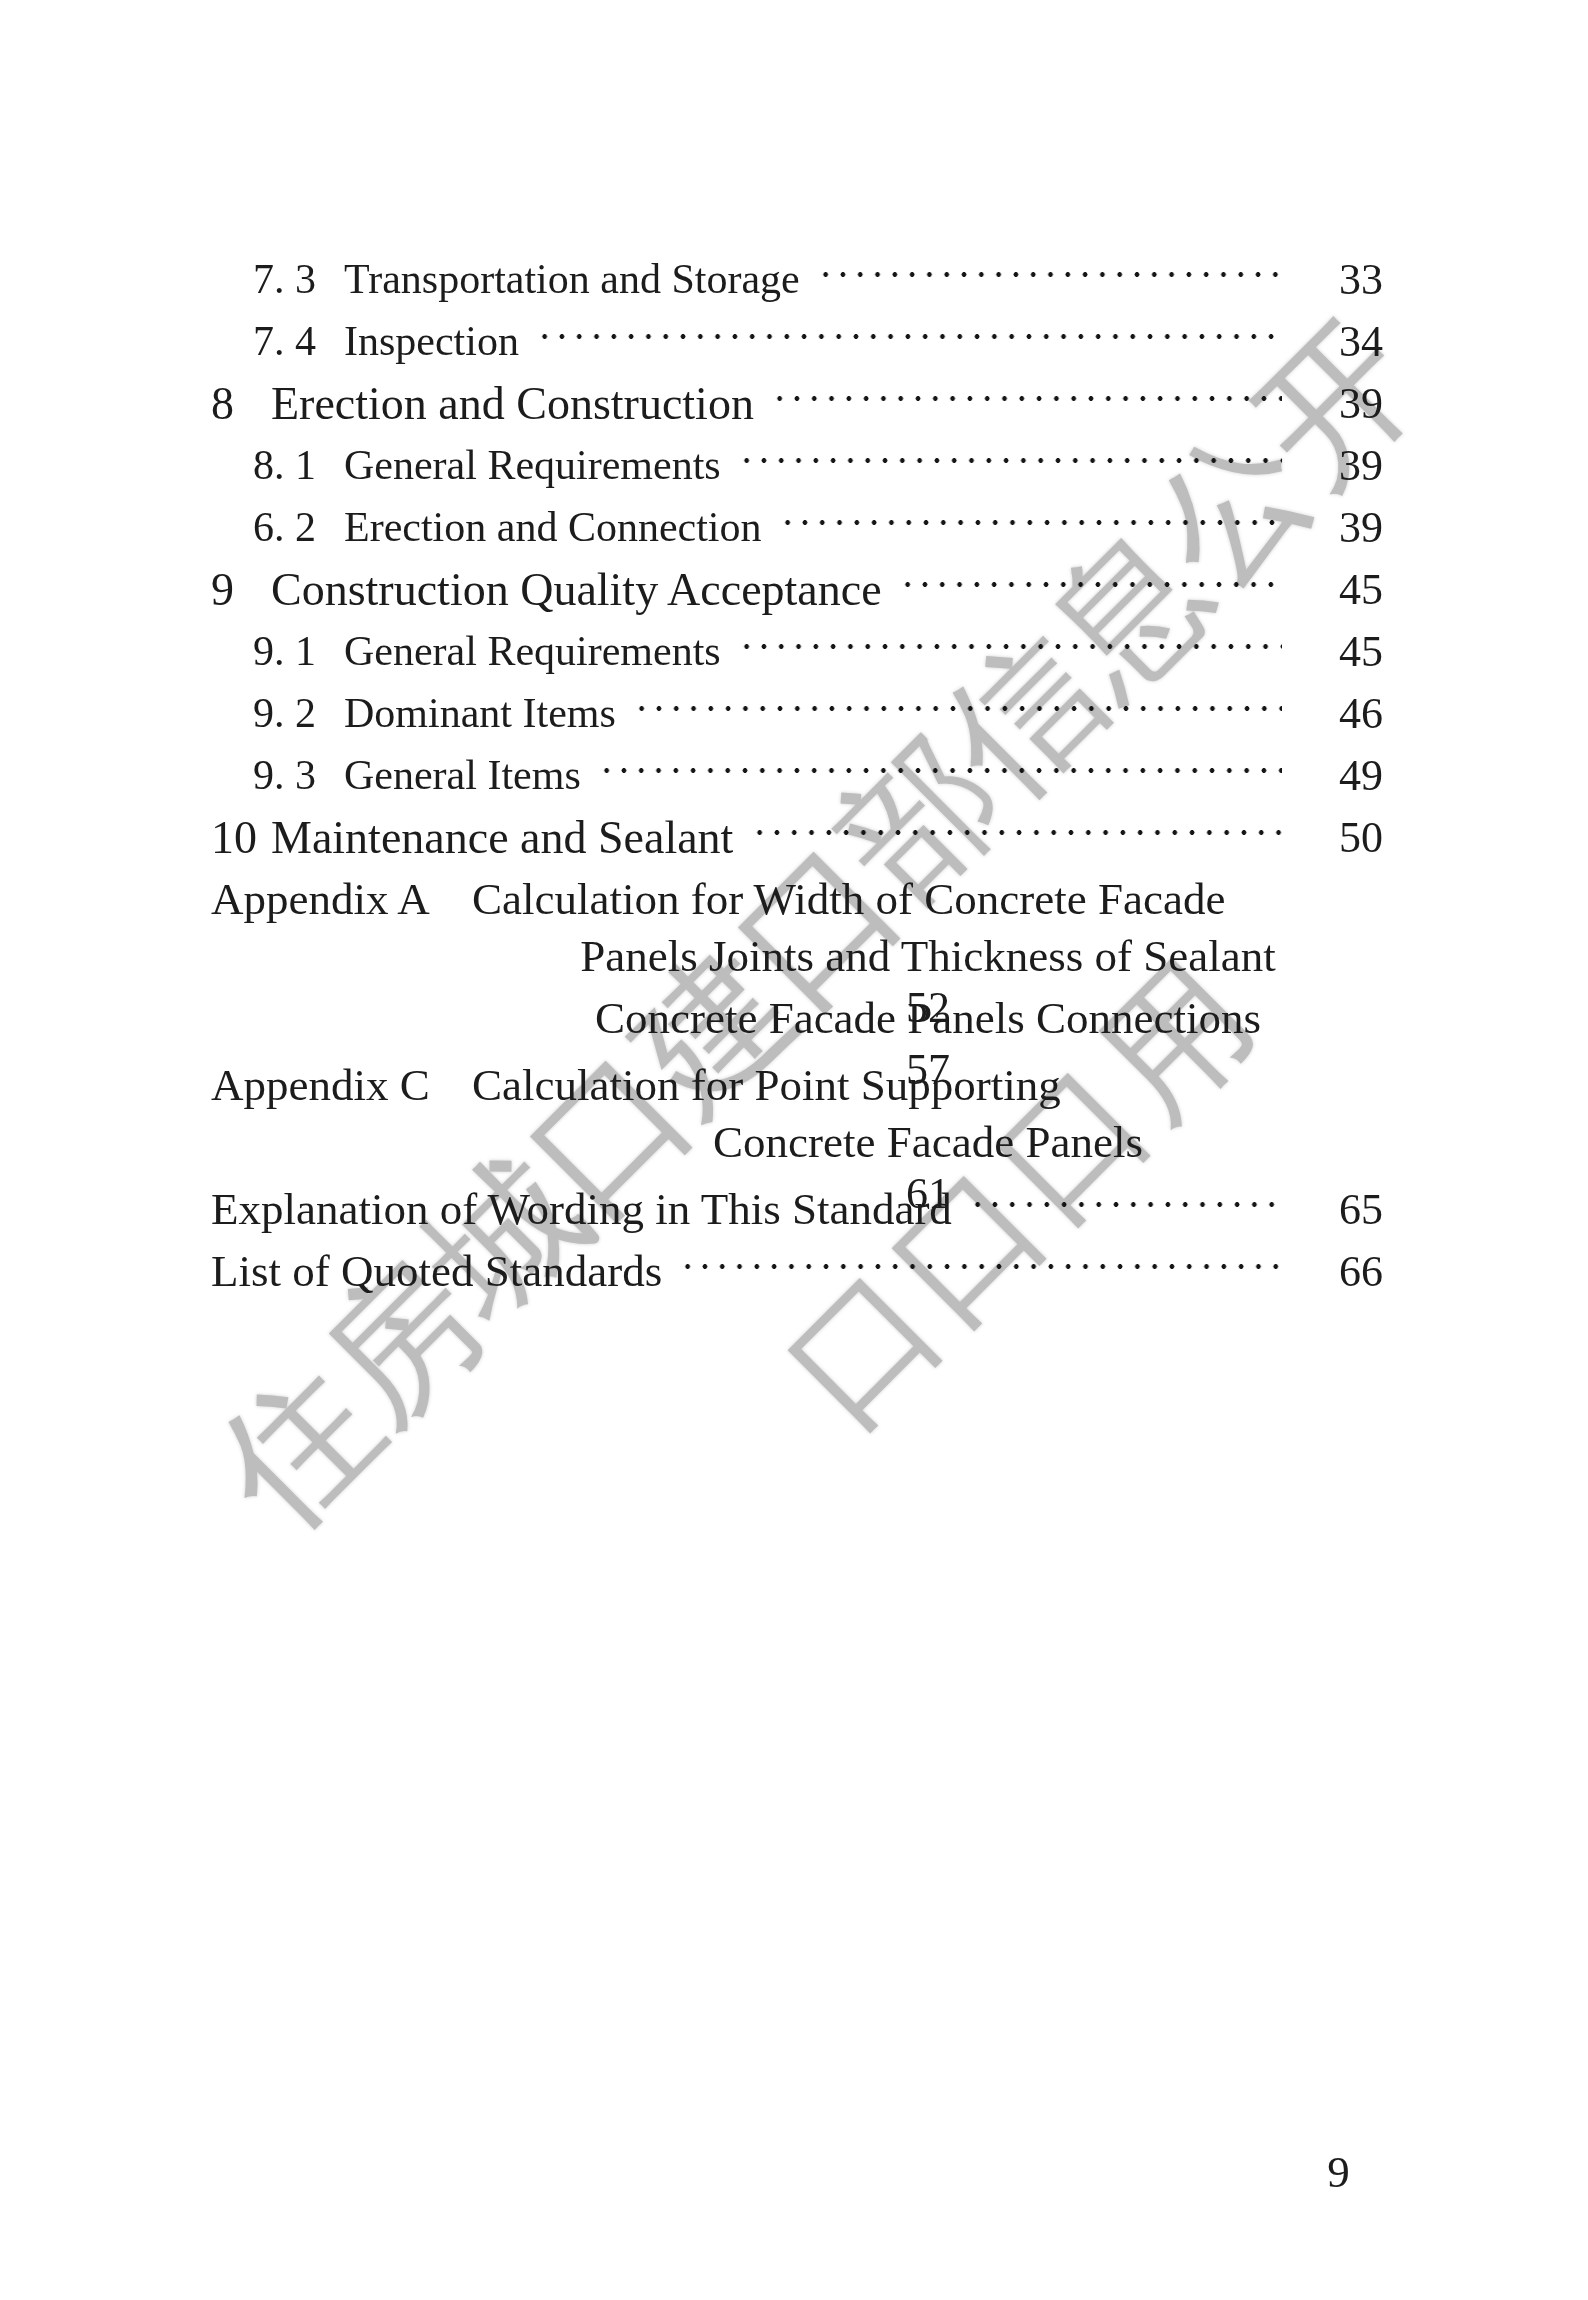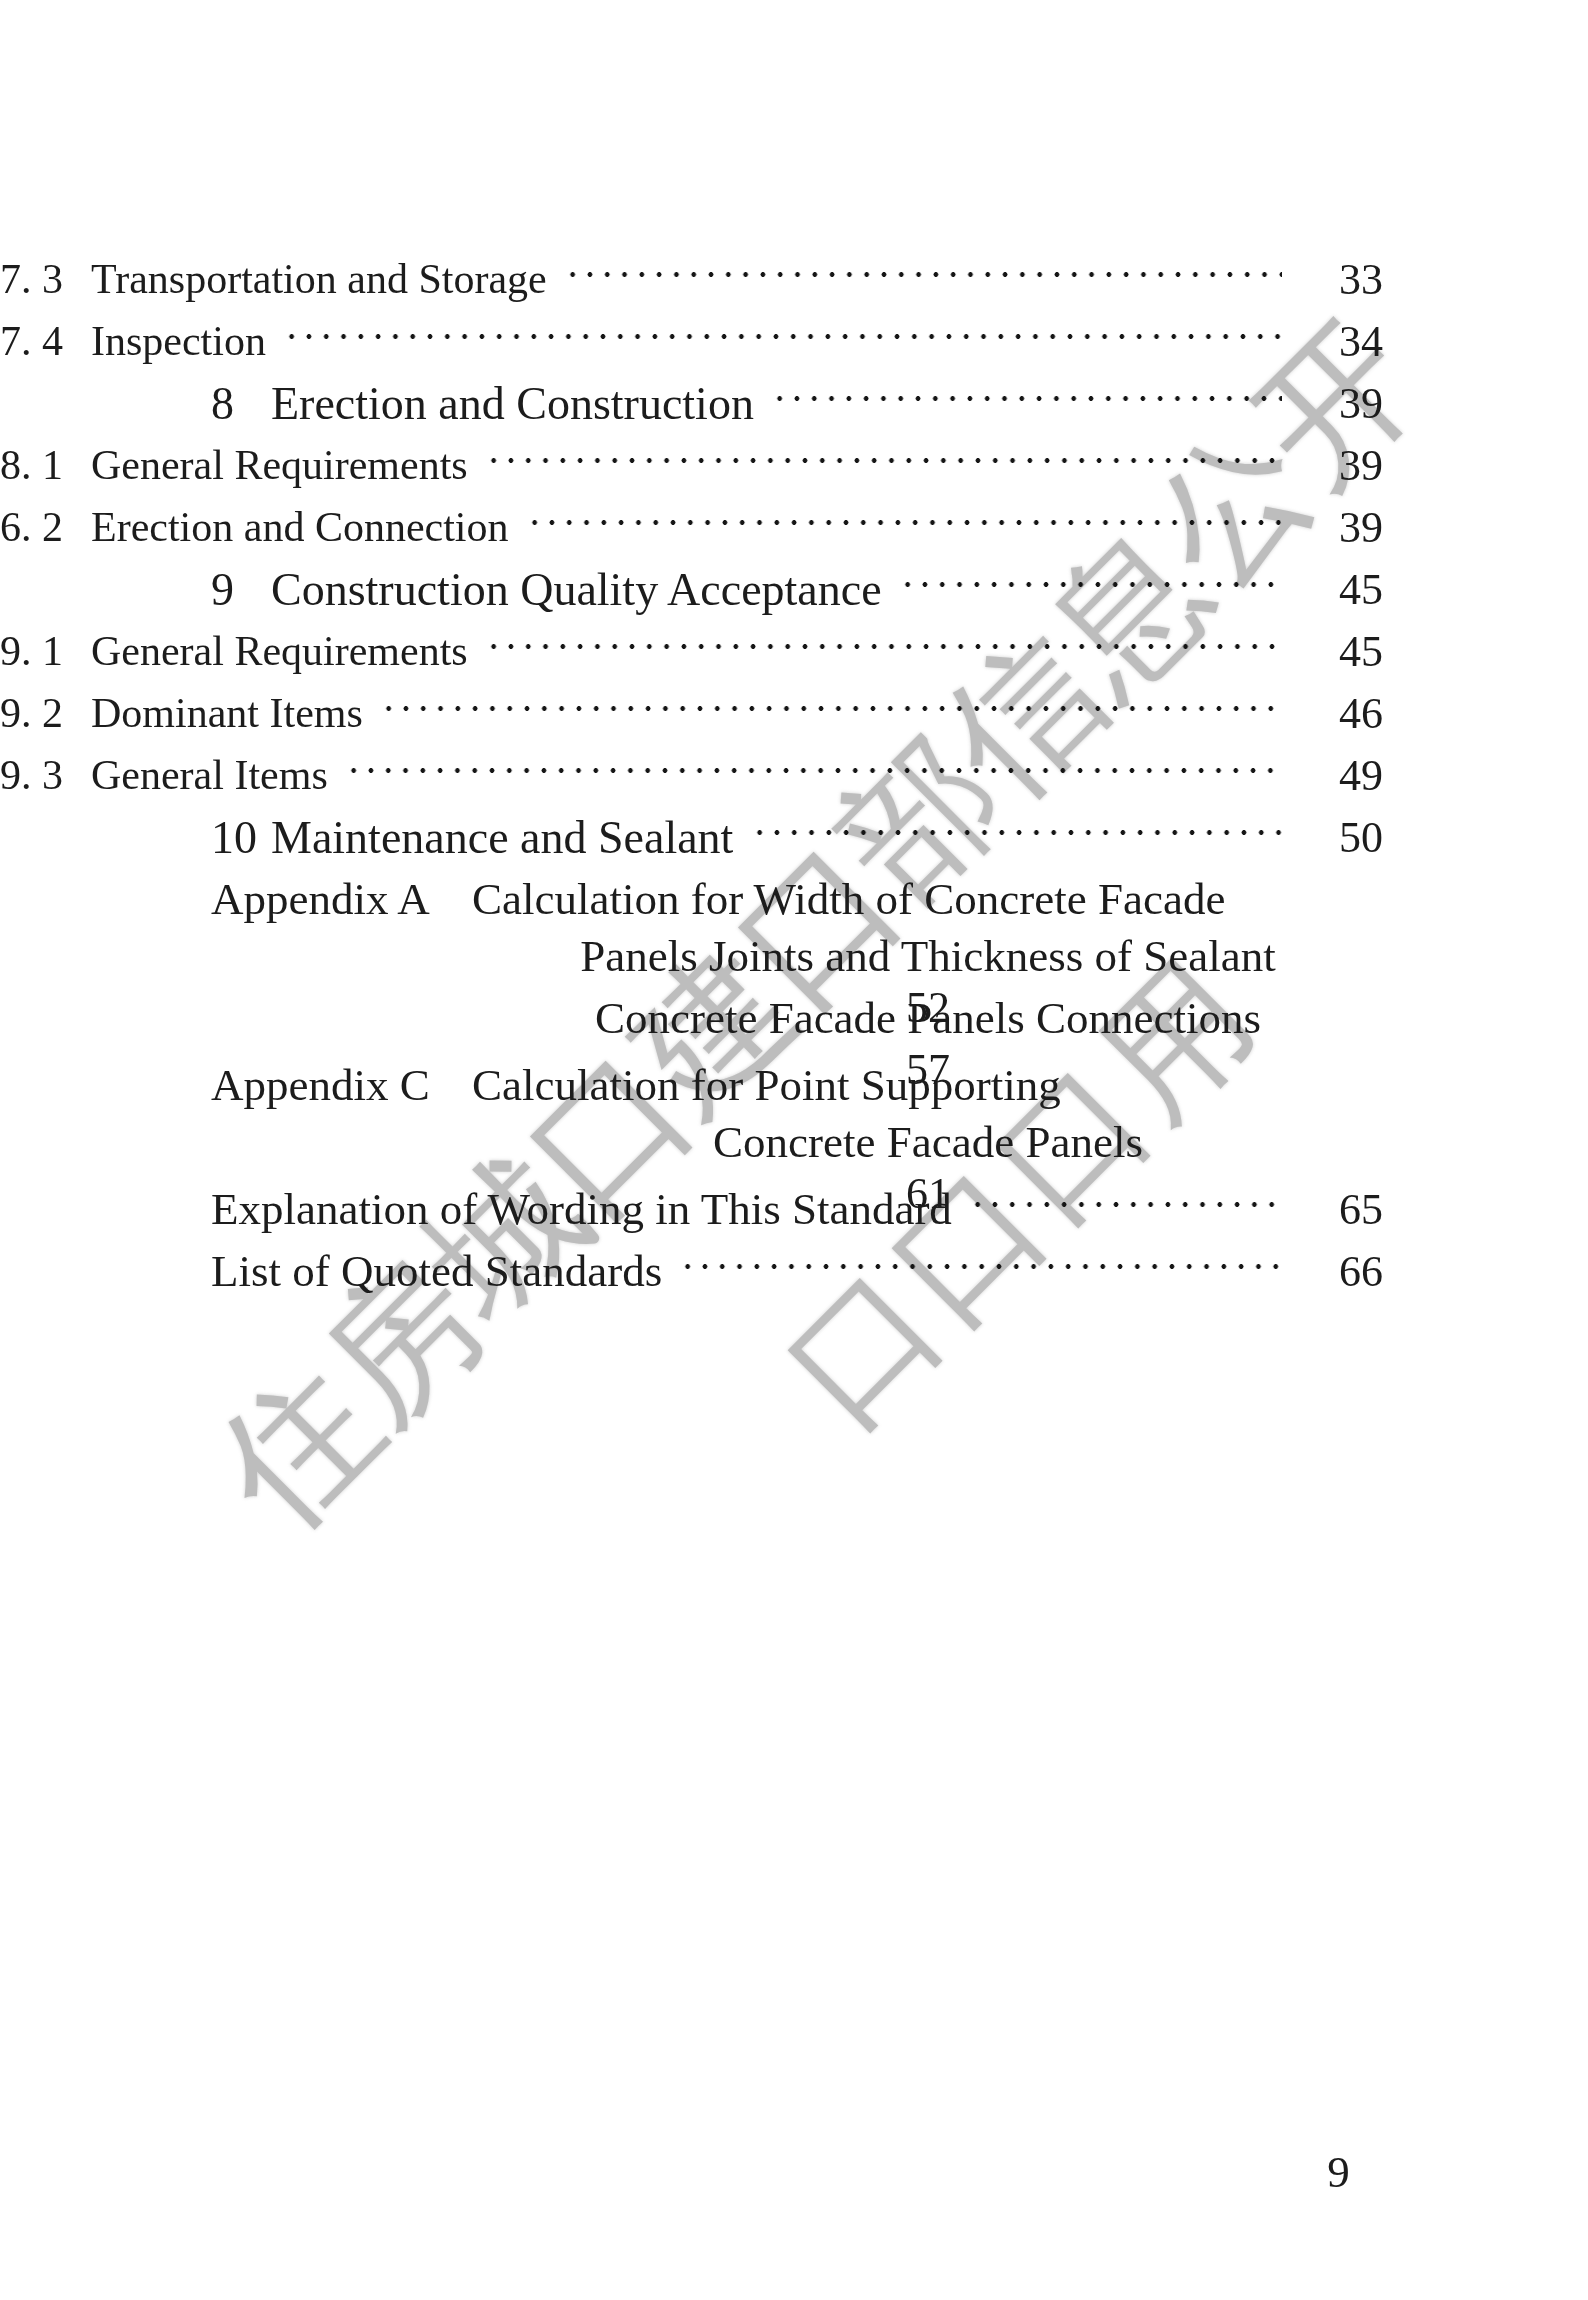--- a/index.html
+++ b/index.html
@@ -35,21 +35,21 @@
   .row{
     display:flex;
     align-items:center;
     height:62px;
     padding-right:206px;
     font-size:45px;
     white-space:nowrap;
   }
   .lv-chapter{padding-left:211px;font-size:46px;}
   .lv-chapter .num{min-width:60px;}
-  .lv-sub{font-size:42px;}
+  .lv-sub{padding-left:253px;font-size:42px;}
   .lv-sub .num{min-width:91px;}
   .lv-top{padding-left:211px;font-size:45px;}
   .lv-appendix{padding-left:211px;font-size:45px;}
   .lv-appendix .term{flex:0 0 261px;}
   .lv-cont{padding-left:473px;font-size:45px;flex-direction:column;}
   .num,.term,.label{flex:0 0 auto;}
   .dots{
     flex:1 1 auto;
     align-self:stretch;
     margin-left:17.3px;

